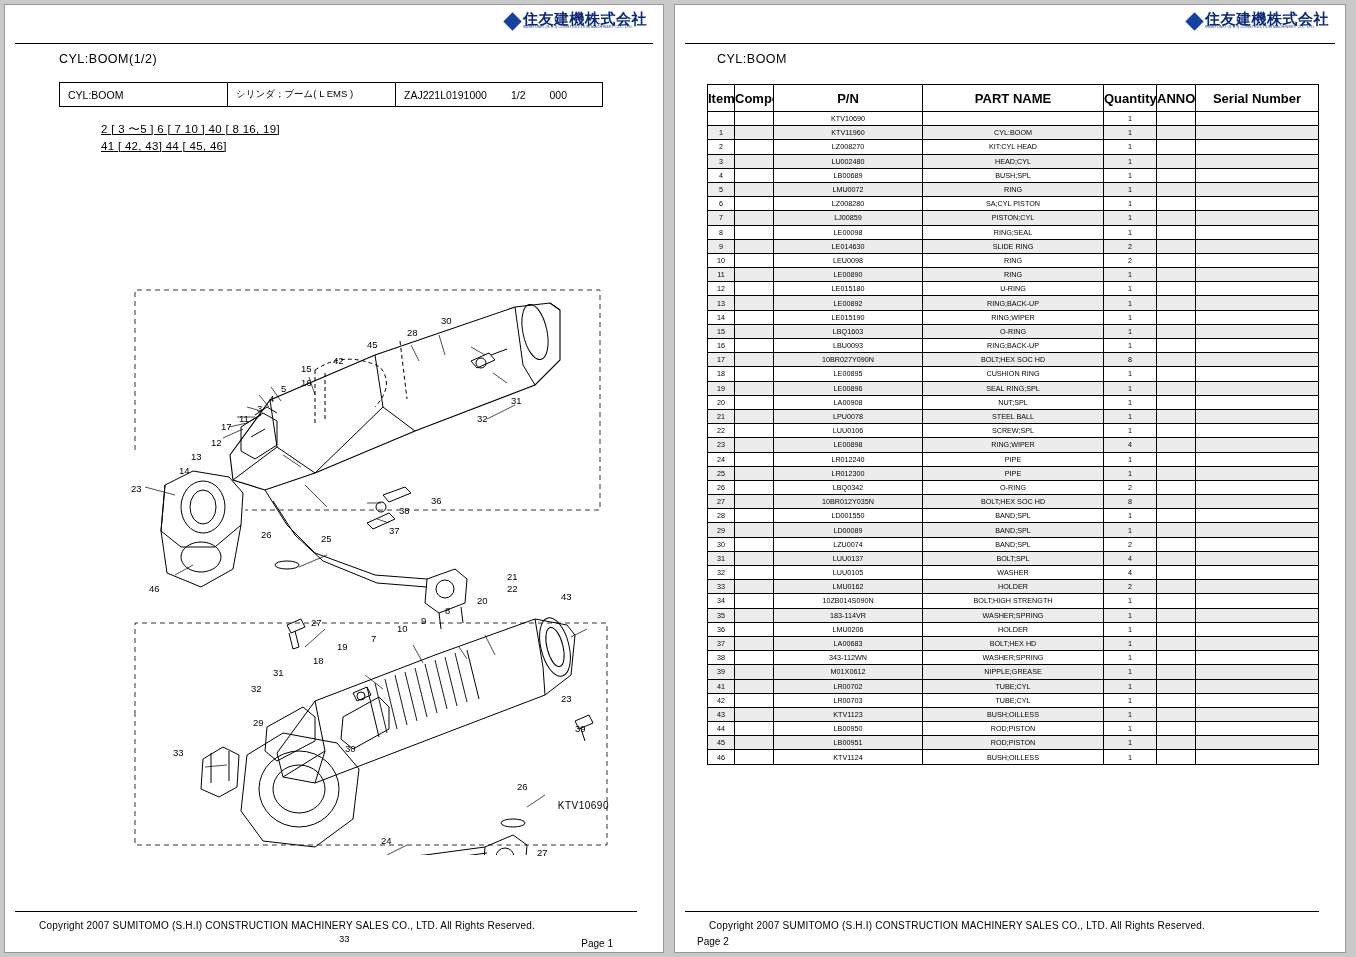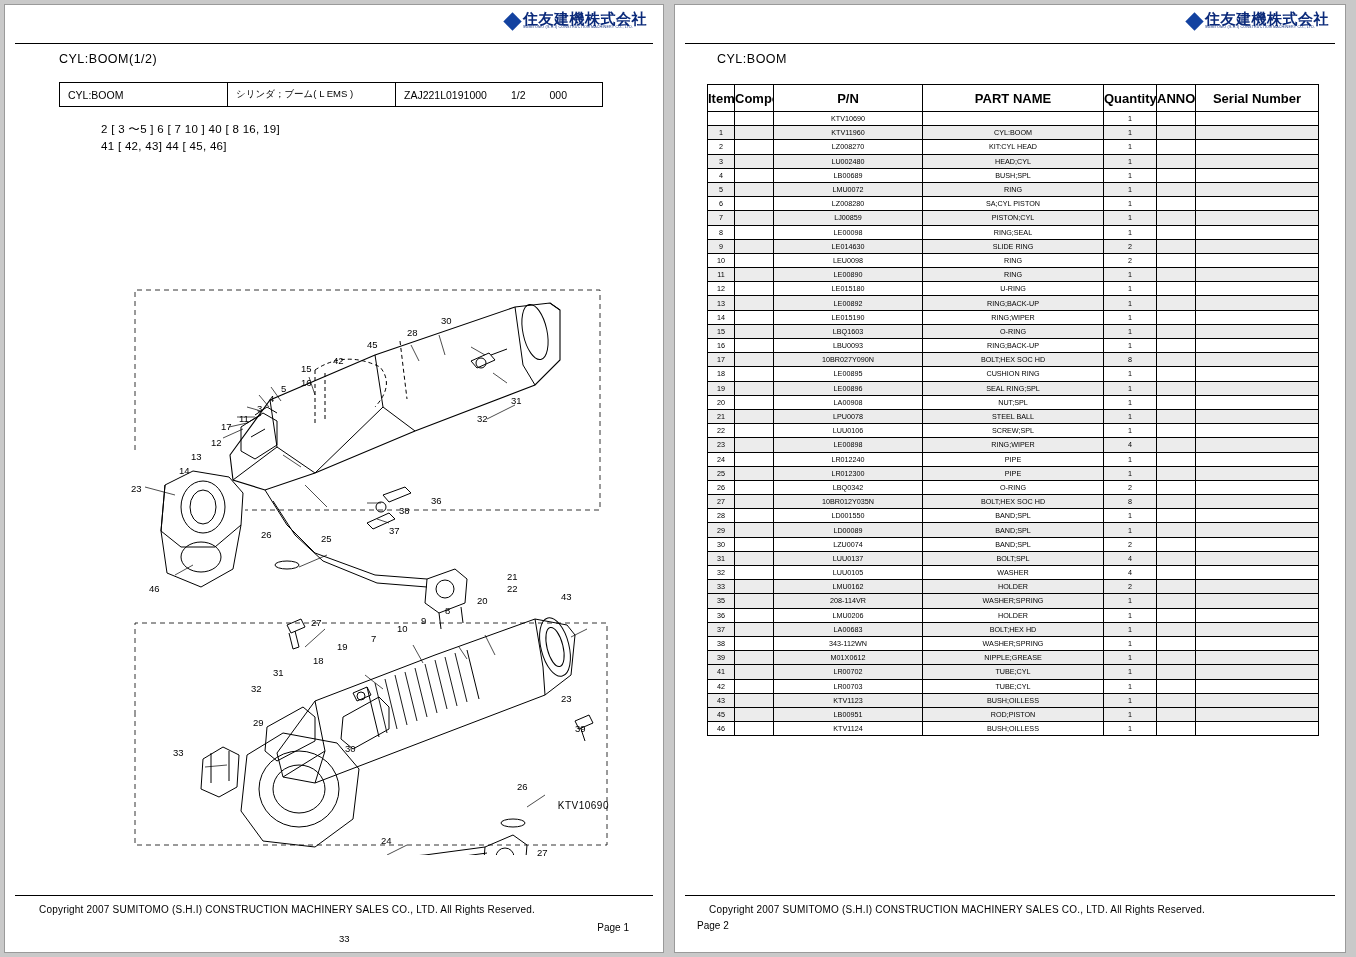--- a/index.html
+++ b/index.html
@@ -23,29 +23,29 @@
   
   .infotable{margin:16px 0 0 54px;width:542px;border:1.5px solid #000;display:flex;height:23px;font-size:10.5px;}
   .infotable>div{display:flex;align-items:center;padding-left:8px;box-sizing:border-box;}
   .it1{width:168px;border-right:1px solid #000;}
   .it2{width:168px;border-right:1px solid #000;font-size:9.5px;}
   .it3{flex:1;display:flex;align-items:center;}
   .it3 .pn{}
   .it3 .z1{padding-right:24px;}
 
   
-  .calloutblock{margin:14px 0 0 96px;font-size:11.5px;line-height:17px;letter-spacing:0.3px;}
+  .calloutblock{margin:14px 0 0 96px;font-size:11.5px;line-height:17px;letter-spacing:0.3px;text-decoration:underline;}
 
   
   .drawing{position:relative;margin:0 10px;height:700px;}
   .lbl{position:absolute;font-size:9.5px;color:#000;}
   .ktv{position:absolute;right:44px;bottom:44px;font-size:10px;letter-spacing:0.5px;}
 
   
-  .footer{position:absolute;left:0;right:0;bottom:0;height:40px;border-top:1.5px solid #000;margin:16px 10px;text-align:center;}
+  .footer{position:absolute;left:0;right:16px;bottom:0;height:40px;border-top:1.5px solid #000;margin:0 10px;text-align:center;}
   .copy{position:absolute;left:24px;top:8px;font-size:10px;letter-spacing:0.2px;}
   .pageno{position:absolute;right:24px;top:26px;font-size:10px;}
   .pageno.r{left:12px;right:auto;top:24px;}
 
   
   .ptwrap{margin:18px 0 0 32px;width:604px;}
   table.parts{border-collapse:collapse;width:604px;font-size:7.2px;table-layout:fixed;}
   table.parts th,table.parts td{border:0.8px solid #000;height:13.2px;padding:0;text-align:center;font-weight:normal;line-height:13px;overflow:hidden;white-space:nowrap;}
   table.parts th{font-size:13px;font-weight:bold;height:26px;}
   .c-item{width:26px;}
@@ -616,24 +616,33 @@
             </tr>
             <tr class="alt">
               <td class="c-item">33</td>
               <td class="c-comp"></td>
               <td class="c-pn pn">LMU0162</td>
               <td class="c-name nm">HOLDER</td>
               <td class="c-qty">2</td>
               <td class="c-ann"></td>
               <td class="c-sn"></td>
             </tr>
+            <tr>
+              <td class="c-item">34</td>
+              <td class="c-comp"></td>
+              <td class="c-pn pn">10ZB014S090N</td>
+              <td class="c-name nm">BOLT;HIGH STRENGTH</td>
+              <td class="c-qty">1</td>
+              <td class="c-ann"></td>
+              <td class="c-sn"></td>
+            </tr>
             <tr class="alt">
               <td class="c-item">35</td>
               <td class="c-comp"></td>
-              <td class="c-pn pn">208-114VR</td>
+              <td class="c-pn pn">183-114VR</td>
               <td class="c-name nm">WASHER;SPRING</td>
               <td class="c-qty">1</td>
               <td class="c-ann"></td>
               <td class="c-sn"></td>
             </tr>
             <tr>
               <td class="c-item">36</td>
               <td class="c-comp"></td>
               <td class="c-pn pn">LMU0206</td>
               <td class="c-name nm">HOLDER</td>
@@ -684,20 +693,29 @@
               <td class="c-name nm">TUBE;CYL</td>
               <td class="c-qty">1</td>
               <td class="c-ann"></td>
               <td class="c-sn"></td>
             </tr>
             <tr class="alt">
               <td class="c-item">43</td>
               <td class="c-comp"></td>
               <td class="c-pn pn">KTV1123</td>
               <td class="c-name nm">BUSH;OILLESS</td>
+              <td class="c-qty">1</td>
+              <td class="c-ann"></td>
+              <td class="c-sn"></td>
+            </tr>
+            <tr>
+              <td class="c-item">44</td>
+              <td class="c-comp"></td>
+              <td class="c-pn pn">LB00950</td>
+              <td class="c-name nm">ROD;PISTON</td>
               <td class="c-qty">1</td>
               <td class="c-ann"></td>
               <td class="c-sn"></td>
             </tr>
             <tr class="alt">
               <td class="c-item">45</td>
               <td class="c-comp"></td>
               <td class="c-pn pn">LB00951</td>
               <td class="c-name nm">ROD;PISTON</td>
               <td class="c-qty">1</td>

